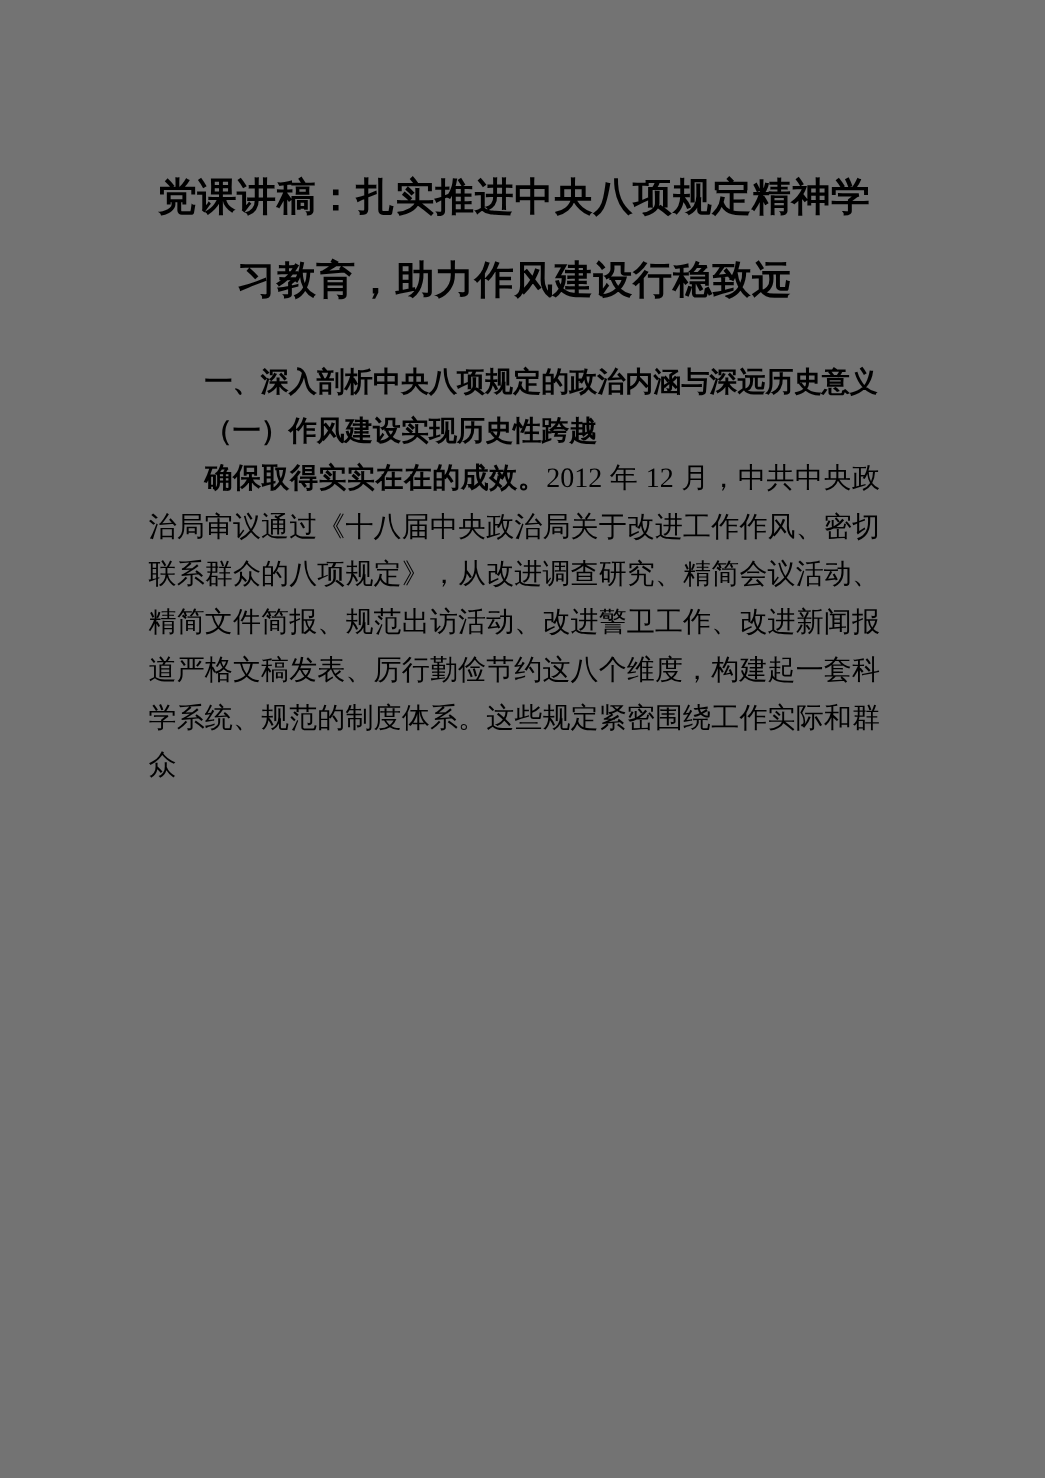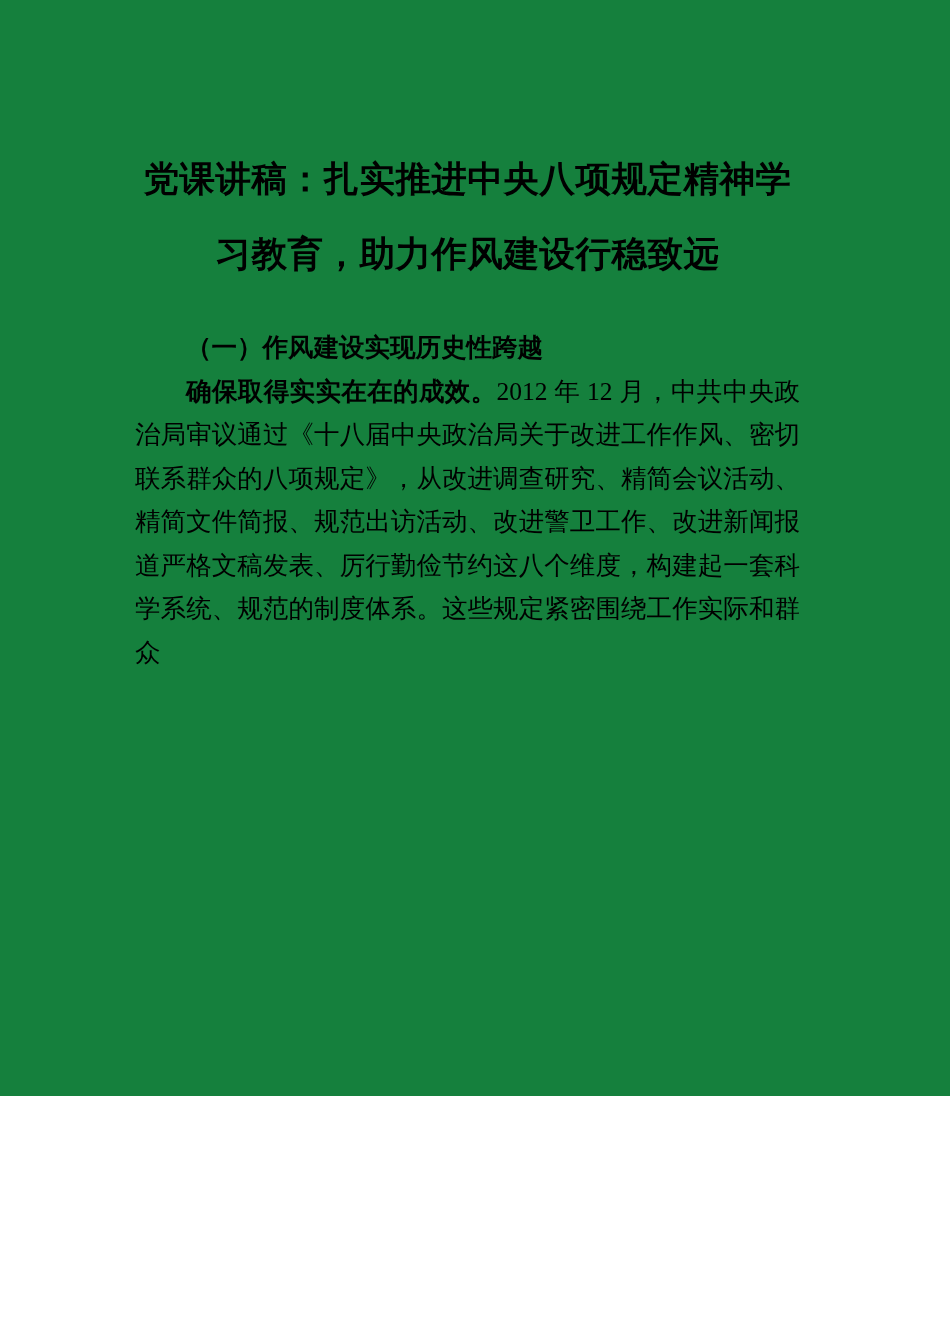--- a/index.html
+++ b/index.html
@@ -10,23 +10,23 @@
   body {
     width: 950px;
     height: 1344px;
     overflow: hidden;
     font-family: "Liberation Serif", "DejaVu Serif", serif;
     color: #000000;
   }
   .page {
     box-sizing: border-box;
     width: 950px;
-    height: 1096px;
+    height: 1344px;
     padding: 142px 150px 0 135px;
-    background: #15803d;
+    background: #737373;
   }
   .doc-title {
     width: 648px;
     margin: 0 auto 34px auto;
     font-size: 35.5px;
     font-weight: 700;
     line-height: 75px;
     text-align: center;
     letter-spacing: 0.5px;
   }
@@ -56,20 +56,21 @@
 <body>
 
 <div class="page">
 
   <h1 class="doc-title">党课讲稿：扎实推进中央八项规定精神学习教育，助力作风建设行稳致远</h1>
 
   <div class="body-text">
 
 
 
+    <p class="para heading1">一、深入剖析中央八项规定的政治内涵与深远历史意义</p>
 
     <p class="para heading2">（一）作风建设实现历史性跨越</p>
 
     <p class="para"><strong class="lead">确保取得实实在在的成效。</strong><span>2012 年 12 月，中共中央政治局审议通过《十八届中央政治局关于改进工作作风、密切联系群众的八项规定》，从改进调查研究、精简会议活动、精简文件简报、规范出访活动、改进警卫工作、改进新闻报道严格文稿发表、厉行勤俭节约这八个维度，构建起一套科学系统、规范的制度体系。这些规定紧密围绕工作实际和群众</span></p>
 
   </div>
 
 </div>
 
 </body></html>

